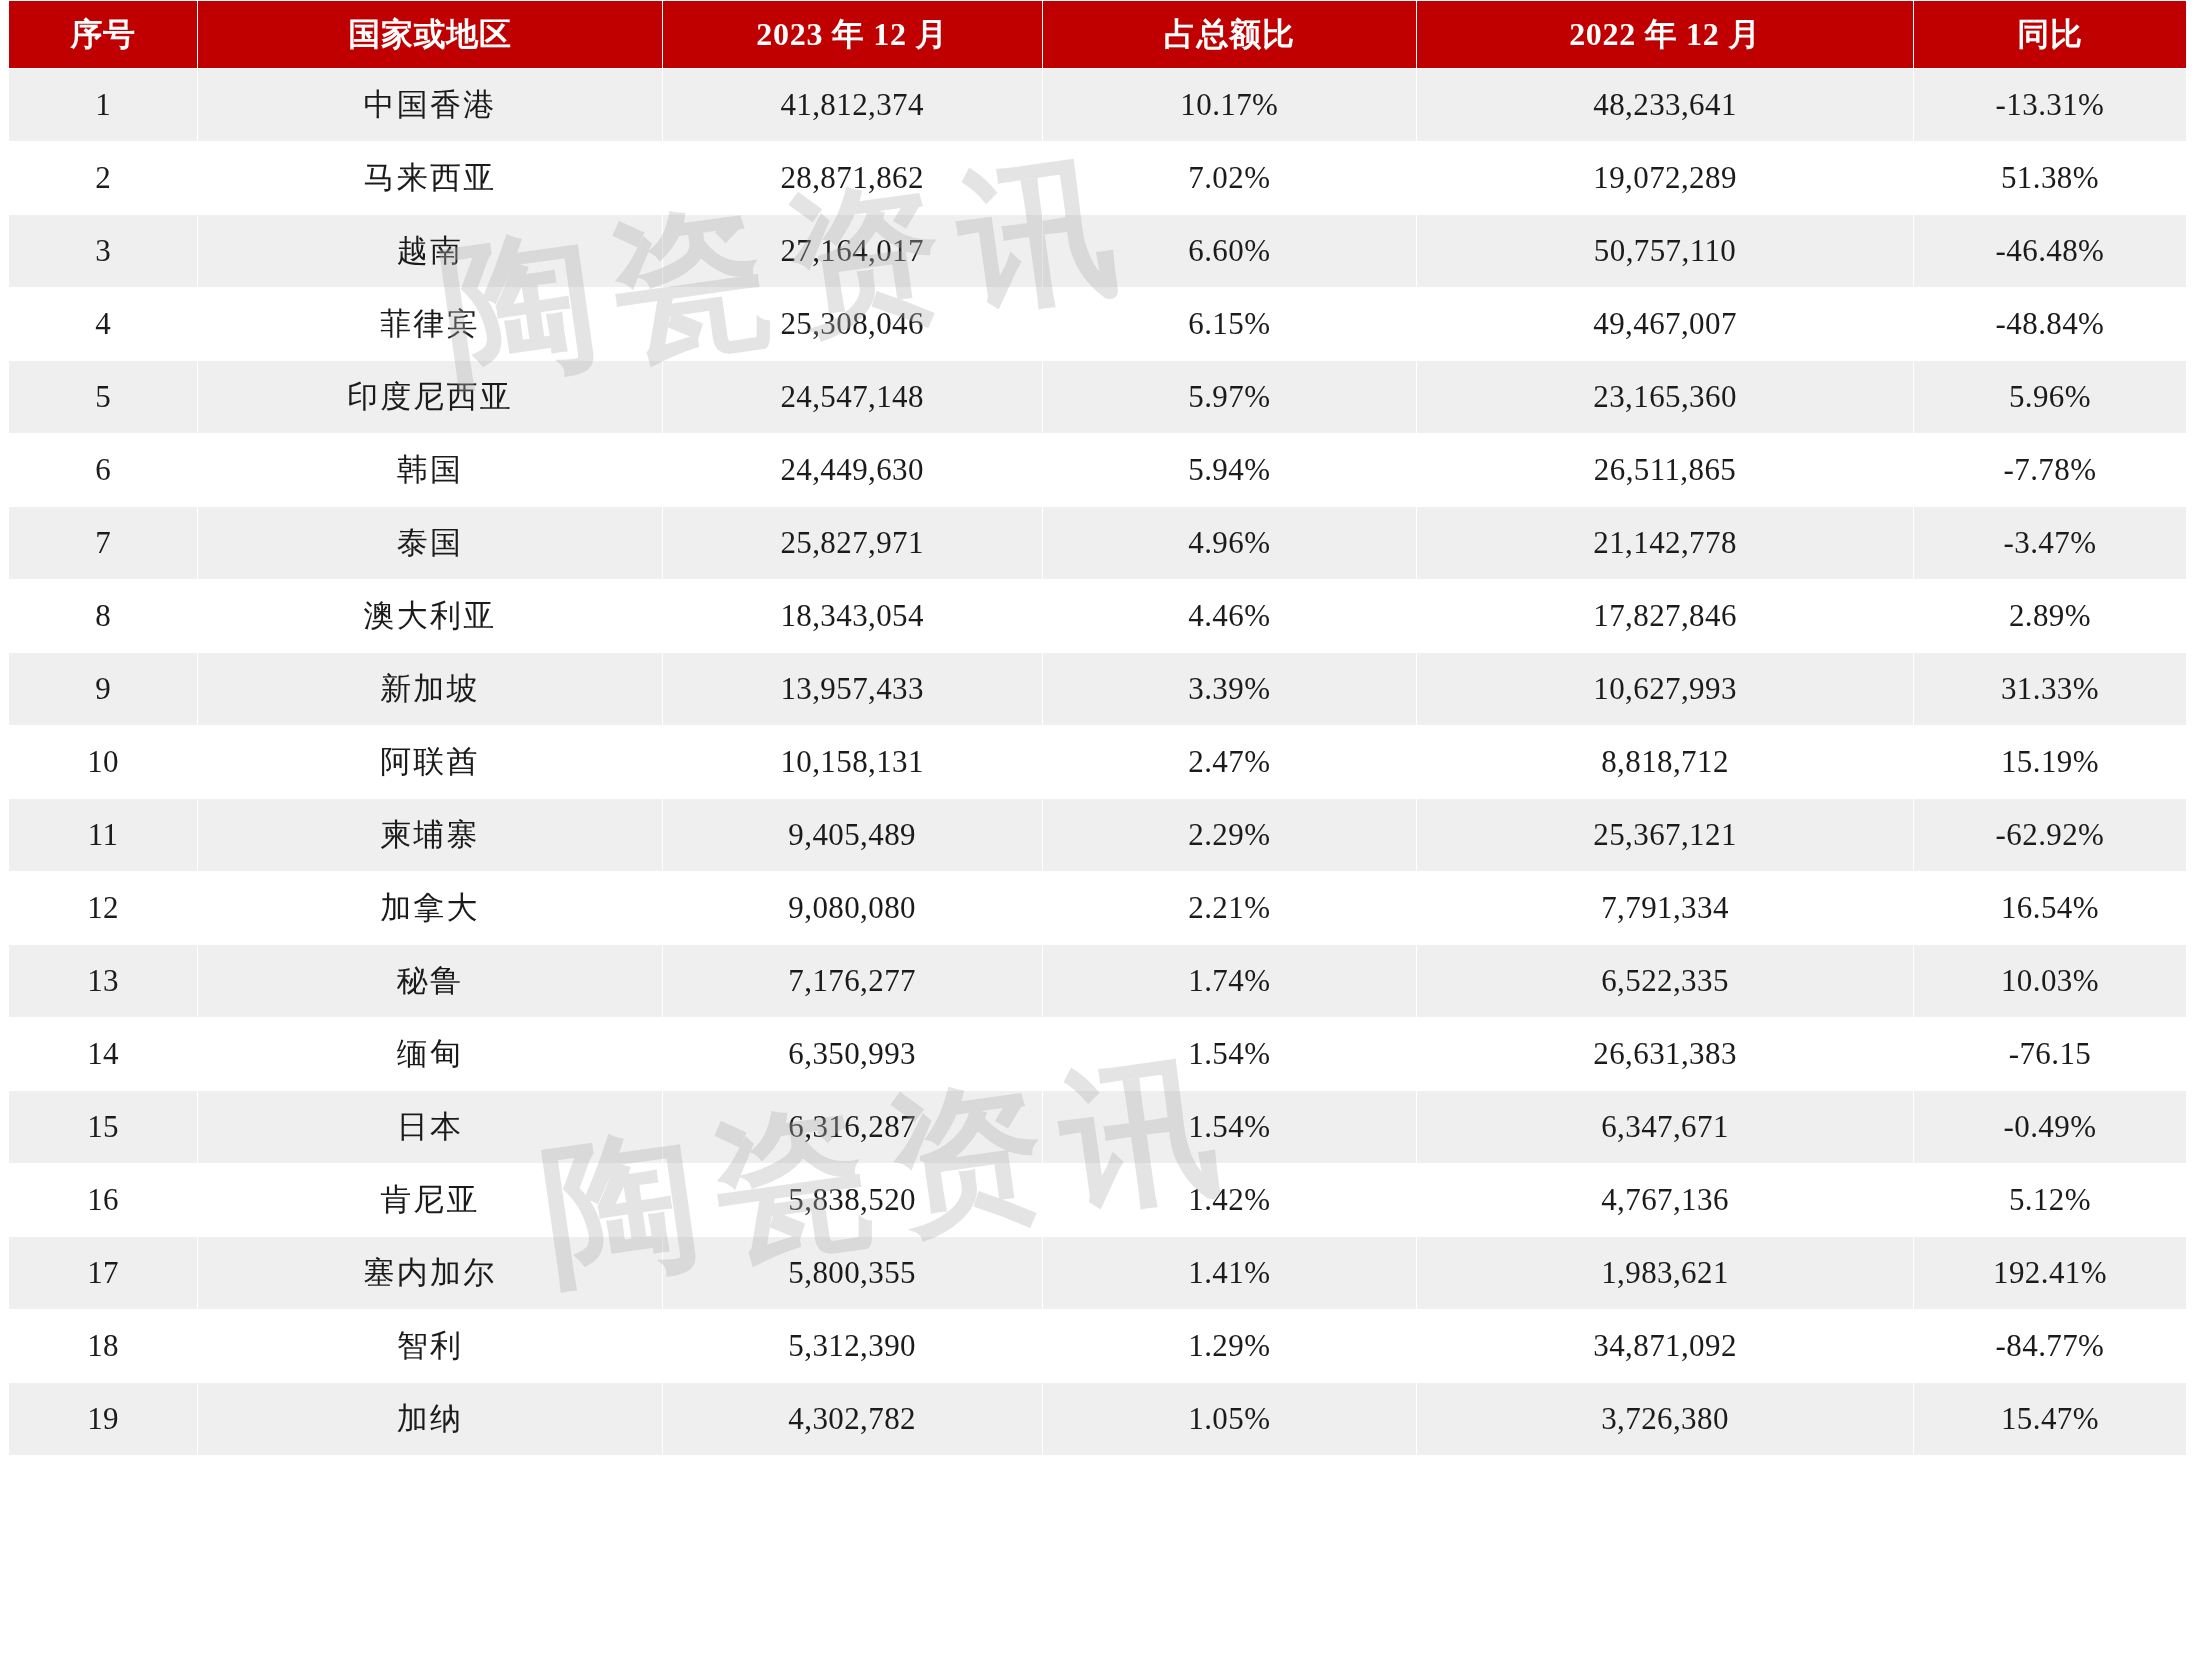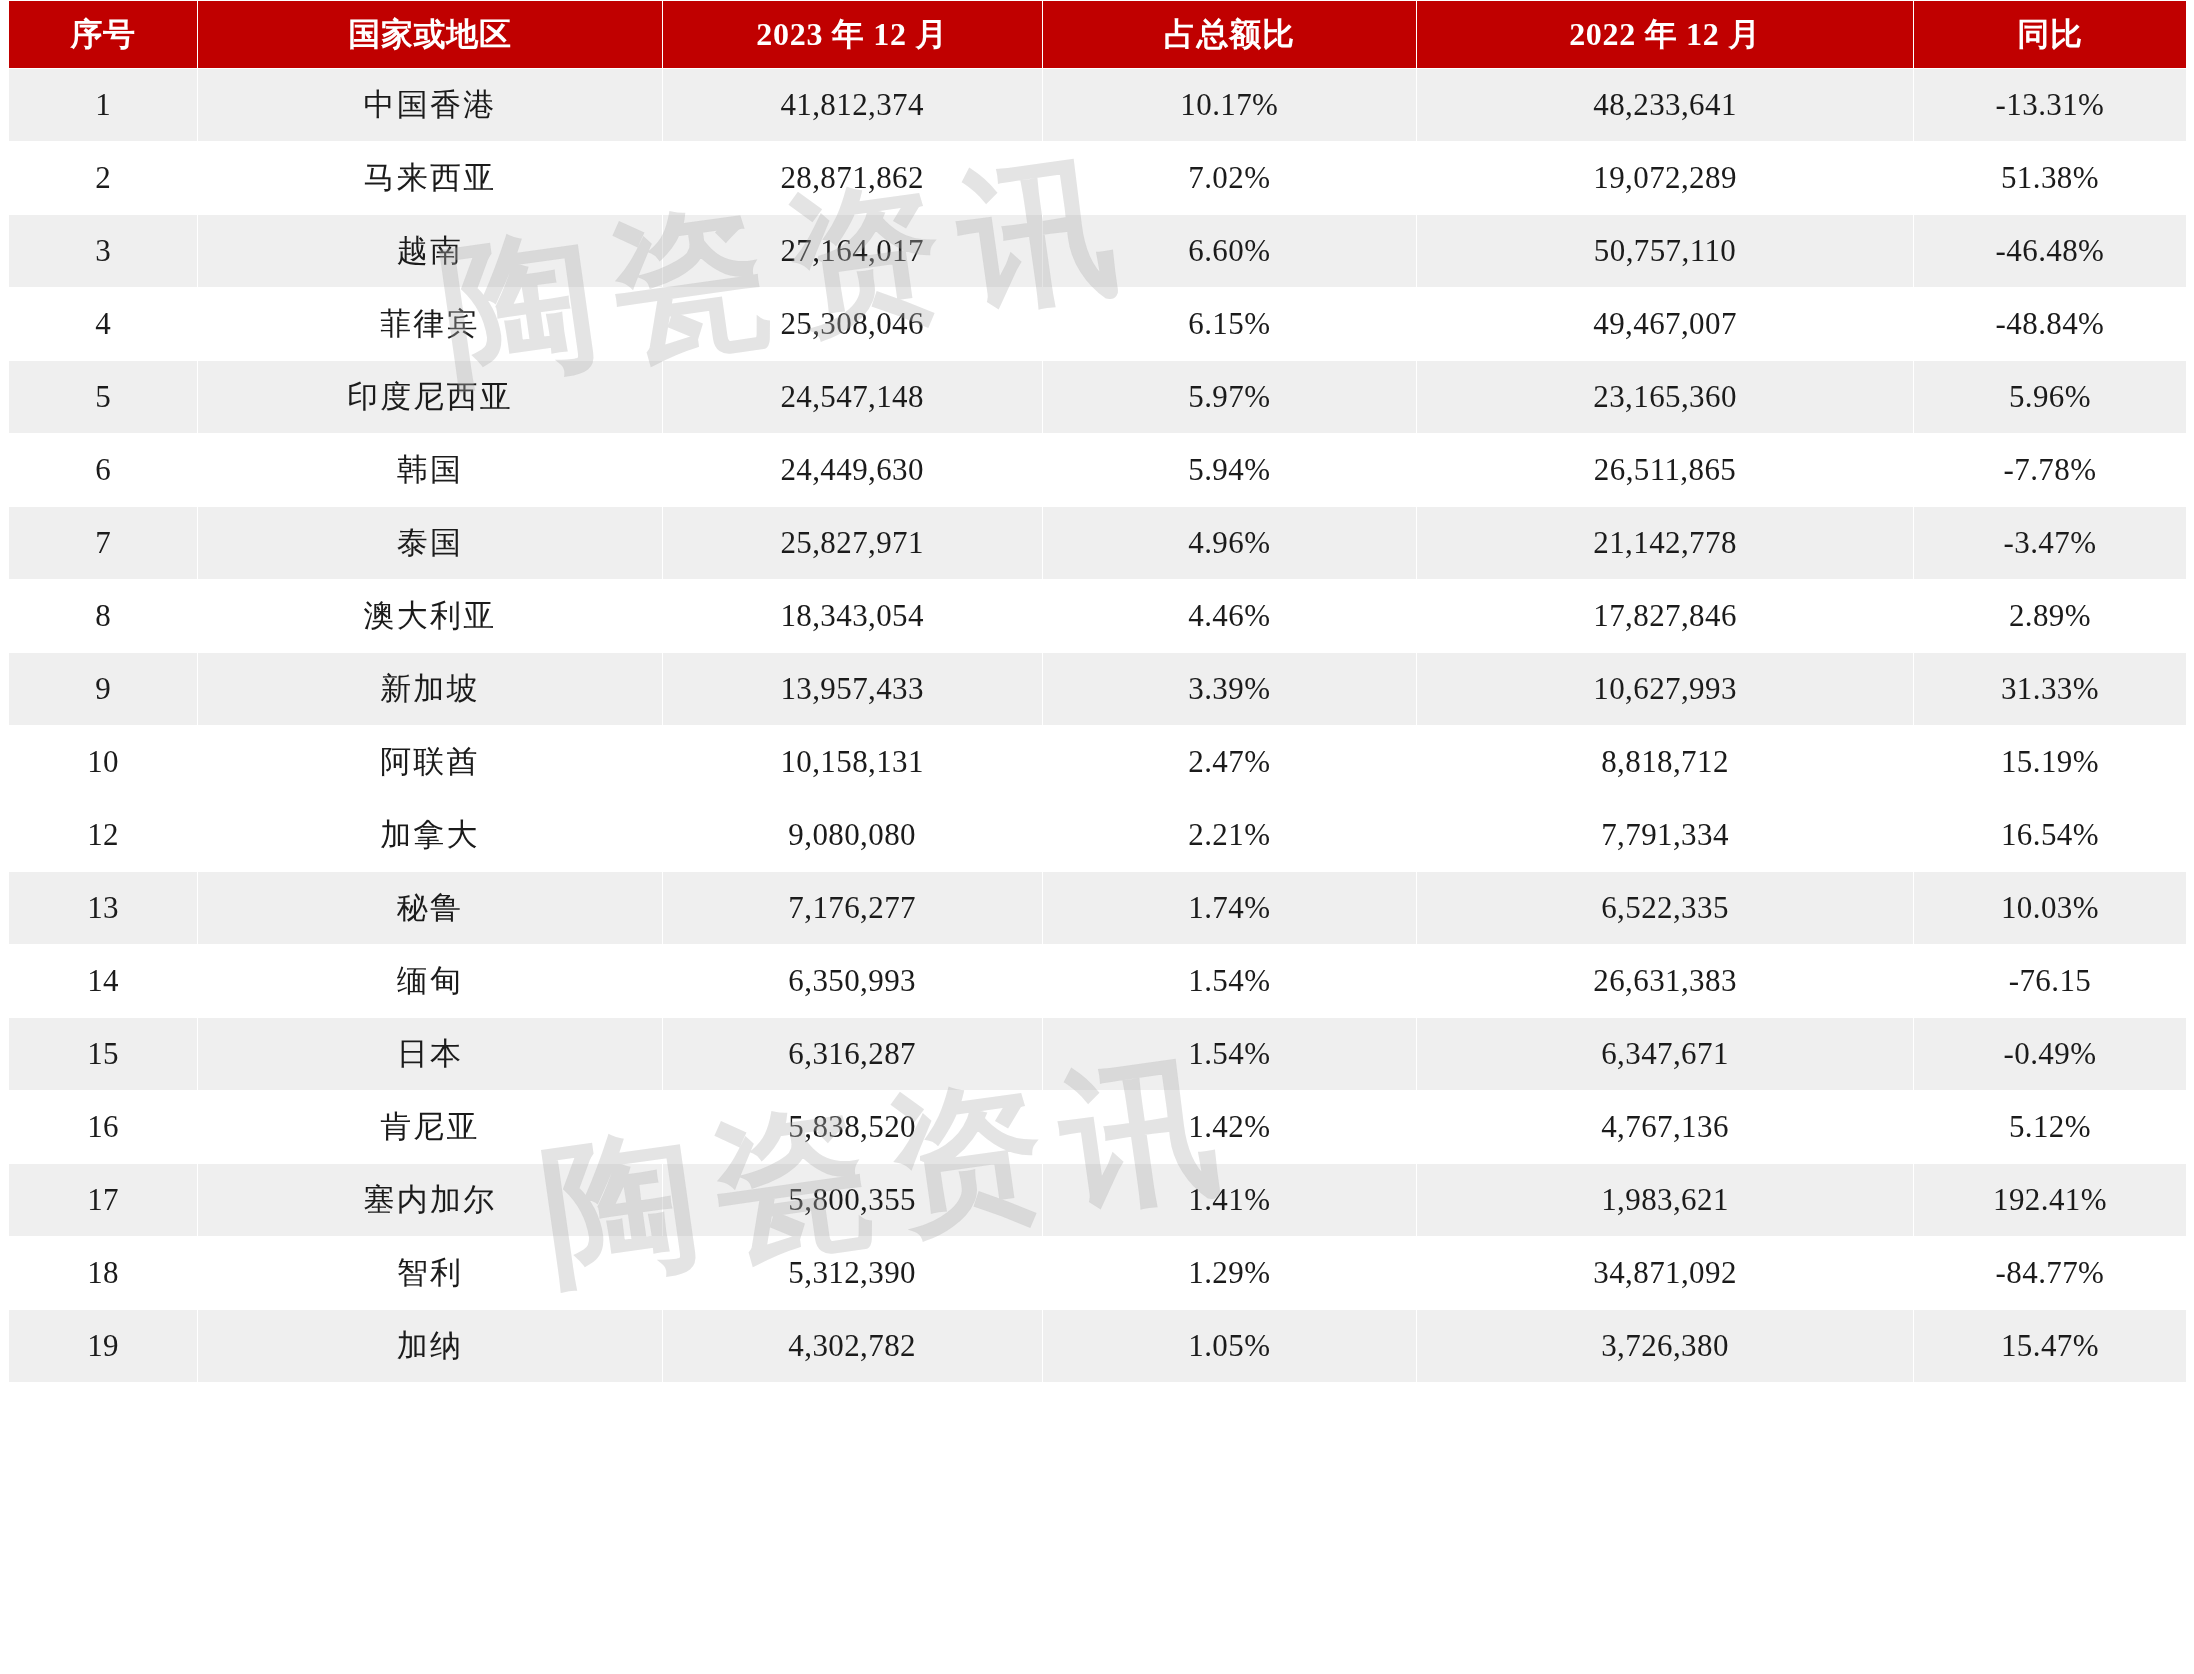--- a/index.html
+++ b/index.html
@@ -191,20 +191,28 @@
           <td class="num">31.33%</td>
         </tr>
         <tr class="row-even">
           <td class="idx">10</td>
           <td class="name">阿联酋</td>
           <td class="num">10,158,131</td>
           <td class="num">2.47%</td>
           <td class="num">8,818,712</td>
           <td class="num">15.19%</td>
         </tr>
+        <tr class="row-odd">
+          <td class="idx">11</td>
+          <td class="name">柬埔寨</td>
+          <td class="num">9,405,489</td>
+          <td class="num">2.29%</td>
+          <td class="num">25,367,121</td>
+          <td class="num">-62.92%</td>
+        </tr>
         <tr class="row-even">
           <td class="idx">12</td>
           <td class="name">加拿大</td>
           <td class="num">9,080,080</td>
           <td class="num">2.21%</td>
           <td class="num">7,791,334</td>
           <td class="num">16.54%</td>
         </tr>
         <tr class="row-odd">
           <td class="idx">13</td>

